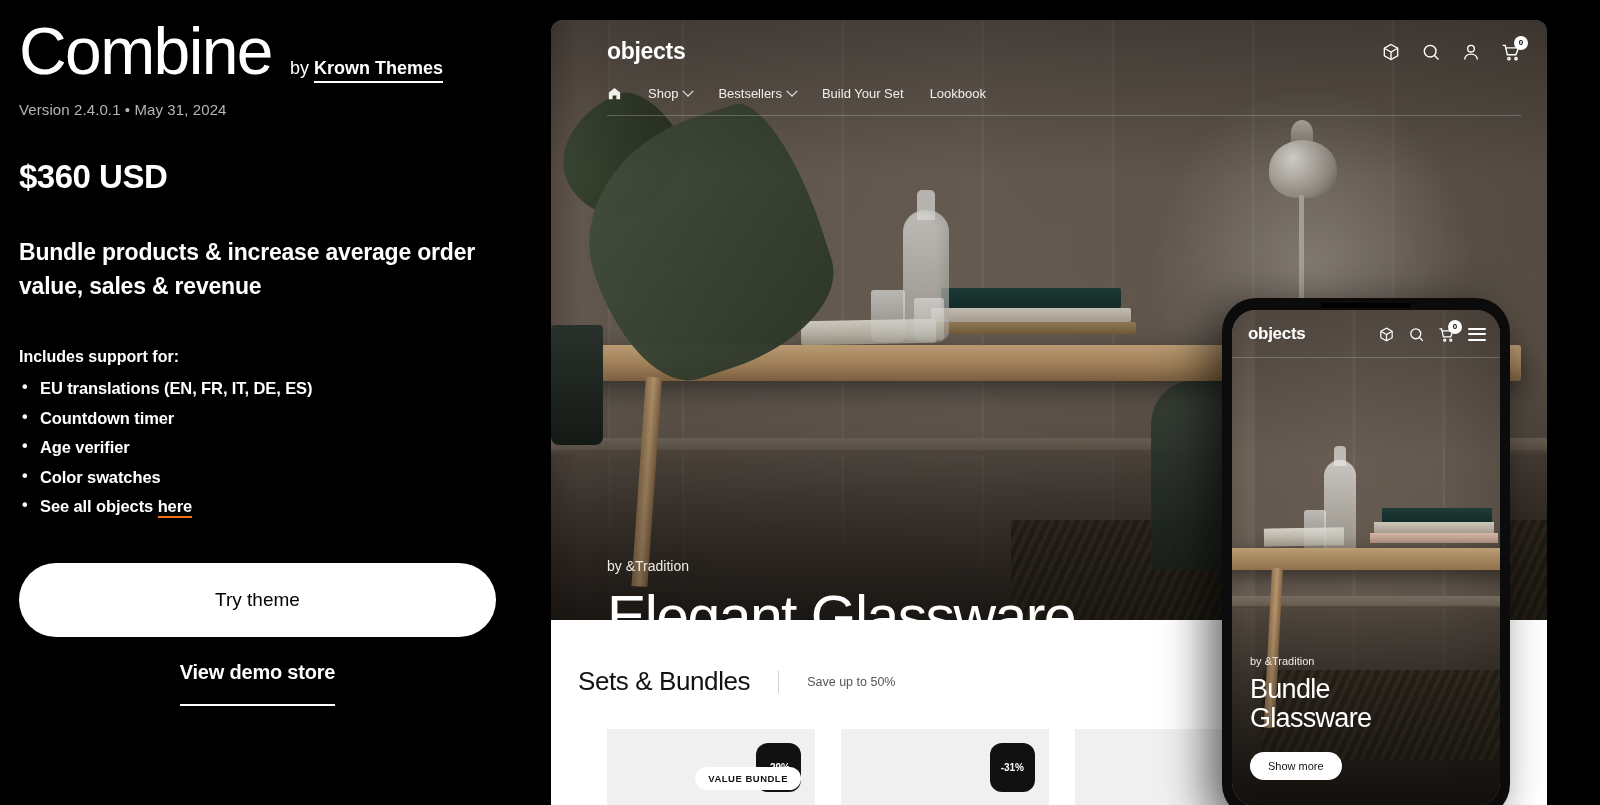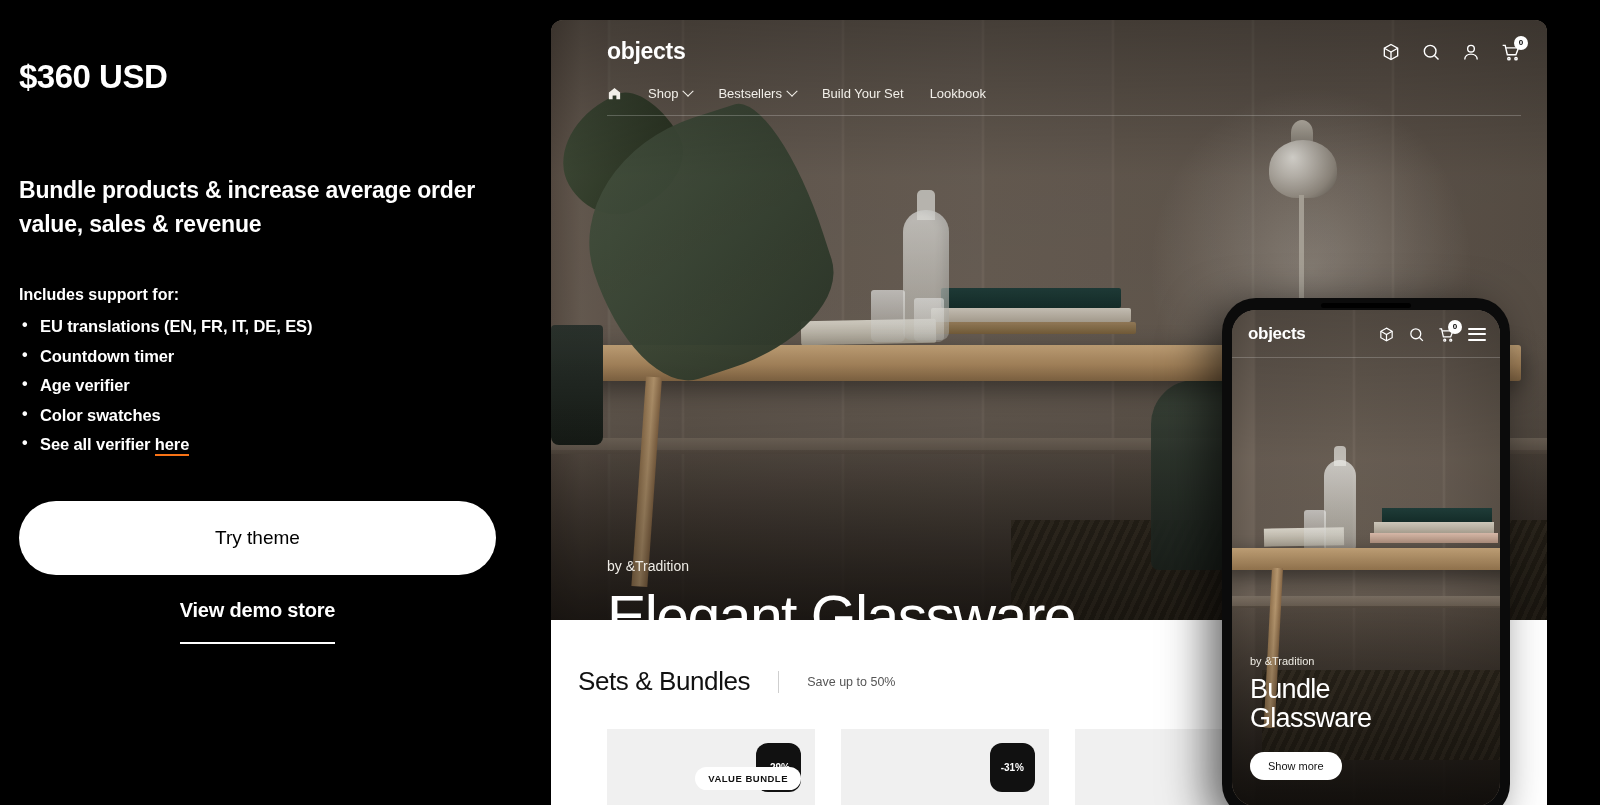--- a/index.html
+++ b/index.html
@@ -19,21 +19,21 @@
   .title-row { display: flex; align-items: baseline; gap: 18px; }
   .theme-title {
     font-size: 66px; line-height: 1.0; font-weight: 400; letter-spacing: -1.6px; color: #fff;
   }
   .byline { font-size: 18px; color: #fff; display: flex; align-items: baseline; gap: 5px; white-space: nowrap; }
   .byline .by { font-weight: 400; }
   .byline .vendor { font-weight: 700; border-bottom: 2px solid #fff; padding-bottom: 2px; cursor: pointer; }
   .version { margin-top: 17px; font-size: 15px; color: #b5b5b5; letter-spacing: .1px; }
   .price { margin-top: 40px; font-size: 33px; font-weight: 700; letter-spacing: -.5px; }
 
-  .tagline { margin-top: 77px; font-size: 23px; font-weight: 700; line-height: 1.48; max-width: 500px; letter-spacing: -.2px; }
+  .tagline { margin-top: 39px; font-size: 23px; font-weight: 700; line-height: 1.48; max-width: 500px; letter-spacing: -.2px; }
 
   .includes { margin-top: 45px; font-size: 16px; font-weight: 700; }
   .feature-list { margin-top: 14px; list-style: none; }
   .feature-list li {
     position: relative; padding-left: 21px; font-size: 16.5px; font-weight: 700;
     line-height: 1.0; margin-bottom: 13px; letter-spacing: -.1px;
   }
   .feature-list li::before {
     content: "•"; position: absolute; left: 3px; top: -1px; font-size: 16px; color: #fff;
   }
@@ -244,34 +244,42 @@
   .phone-notch { position: absolute; left: 50%; transform: translateX(-50%); top: 5px;
     width: 90px; height: 5px; background: #000; border-radius: 3px; }
 </style>
 </head>
 <body>
 
 <div class="page">
 
   <div class="sidebar">
 
-
+    <div class="title-row">
+      <div class="theme-title">Combine</div>
+      <div class="byline">
+        <span class="by">by</span>
+        <span class="vendor">Krown Themes</span>
+      </div>
+    </div>
+
+    <div class="version">Version 2.4.0.1 • May 31, 2024</div>
 
     <div class="price">$360 USD</div>
 
     <div class="tagline">Bundle products &amp; increase average order value, sales &amp; revenue</div>
 
     <div class="includes">Includes support for:</div>
 
     <ul class="feature-list">
       <li><span>EU translations (EN, FR, IT, DE, ES)</span></li>
       <li><span>Countdown timer</span></li>
       <li><span>Age verifier</span></li>
       <li><span>Color swatches</span></li>
-      <li><span>See all verifier </span><span class="inline-link">here</span></li>
+      <li><span>See all objects </span><span class="inline-link">here</span></li>
     </ul>
 
     <button class="try-btn">Try theme</button>
 
     <div class="demo-link-wrap">
       <span class="demo-link">View demo store</span>
     </div>
   </div>
 
   <div class="preview">

